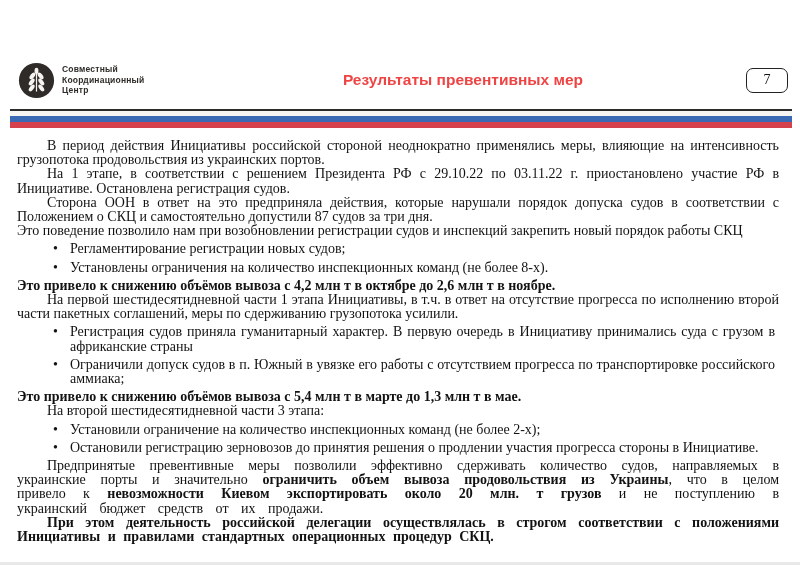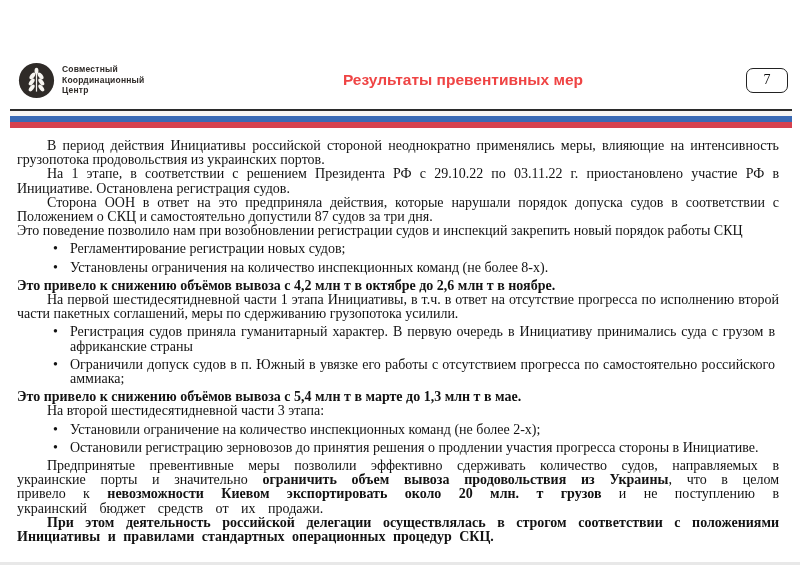--- a/index.html
+++ b/index.html
@@ -110,21 +110,21 @@
     <p class="p"><span>Это поведение позволило нам при возобновлении регистрации судов и инспекций закрепить новый порядок работы СКЦ</span></p>
 
     <p class="bullet"><span>Регламентирование регистрации новых судов;</span></p>
     <p class="bullet"><span>Установлены ограничения на количество инспекционных команд (не более 8-х).</span></p>
 
     <p class="p bold"><span>Это привело к снижению объёмов вывоза с 4,2 млн т в октябре до 2,6 млн т в ноябре.</span></p>
 
     <p class="p indent"><span>На первой шестидесятидневной части 1 этапа Инициативы, в т.ч. в ответ на отсутствие прогресса по исполнению второй части пакетных соглашений, меры по сдерживанию грузопотока усилили.</span></p>
 
     <p class="bullet"><span>Регистрация судов приняла гуманитарный характер. В первую очередь в Инициативу принимались суда с грузом в африканские страны</span></p>
-    <p class="bullet"><span>Ограничили допуск судов в п. Южный в увязке его работы с отсутствием прогресса по самостоятельно российского аммиака;</span></p>
+    <p class="bullet"><span>Ограничили допуск судов в п. Южный в увязке его работы с отсутствием прогресса по транспортировке российского аммиака;</span></p>
 
     <p class="p bold"><span>Это привело к снижению объёмов вывоза с 5,4 млн т в марте до 1,3 млн т в мае.</span></p>
 
     <p class="p indent"><span>На второй шестидесятидневной части 3 этапа:</span></p>
 
     <p class="bullet"><span>Установили ограничение на количество инспекционных команд (не более 2-х);</span></p>
     <p class="bullet"><span>Остановили регистрацию зерновозов до принятия решения о продлении участия прогресса стороны в Инициативе.</span></p>
 
     <p class="p indent wide"><span>Предпринятые превентивные меры позволили эффективно сдерживать количество судов, направляемых в украинские порты и значительно </span><span class="bold">ограничить объем вывоза продовольствия из Украины</span><span>, что в целом привело к </span><span class="bold">невозможности Киевом экспортировать около 20 млн. т грузов</span><span> и не поступлению в украинский бюджет средств от их продажи.</span></p>
 

